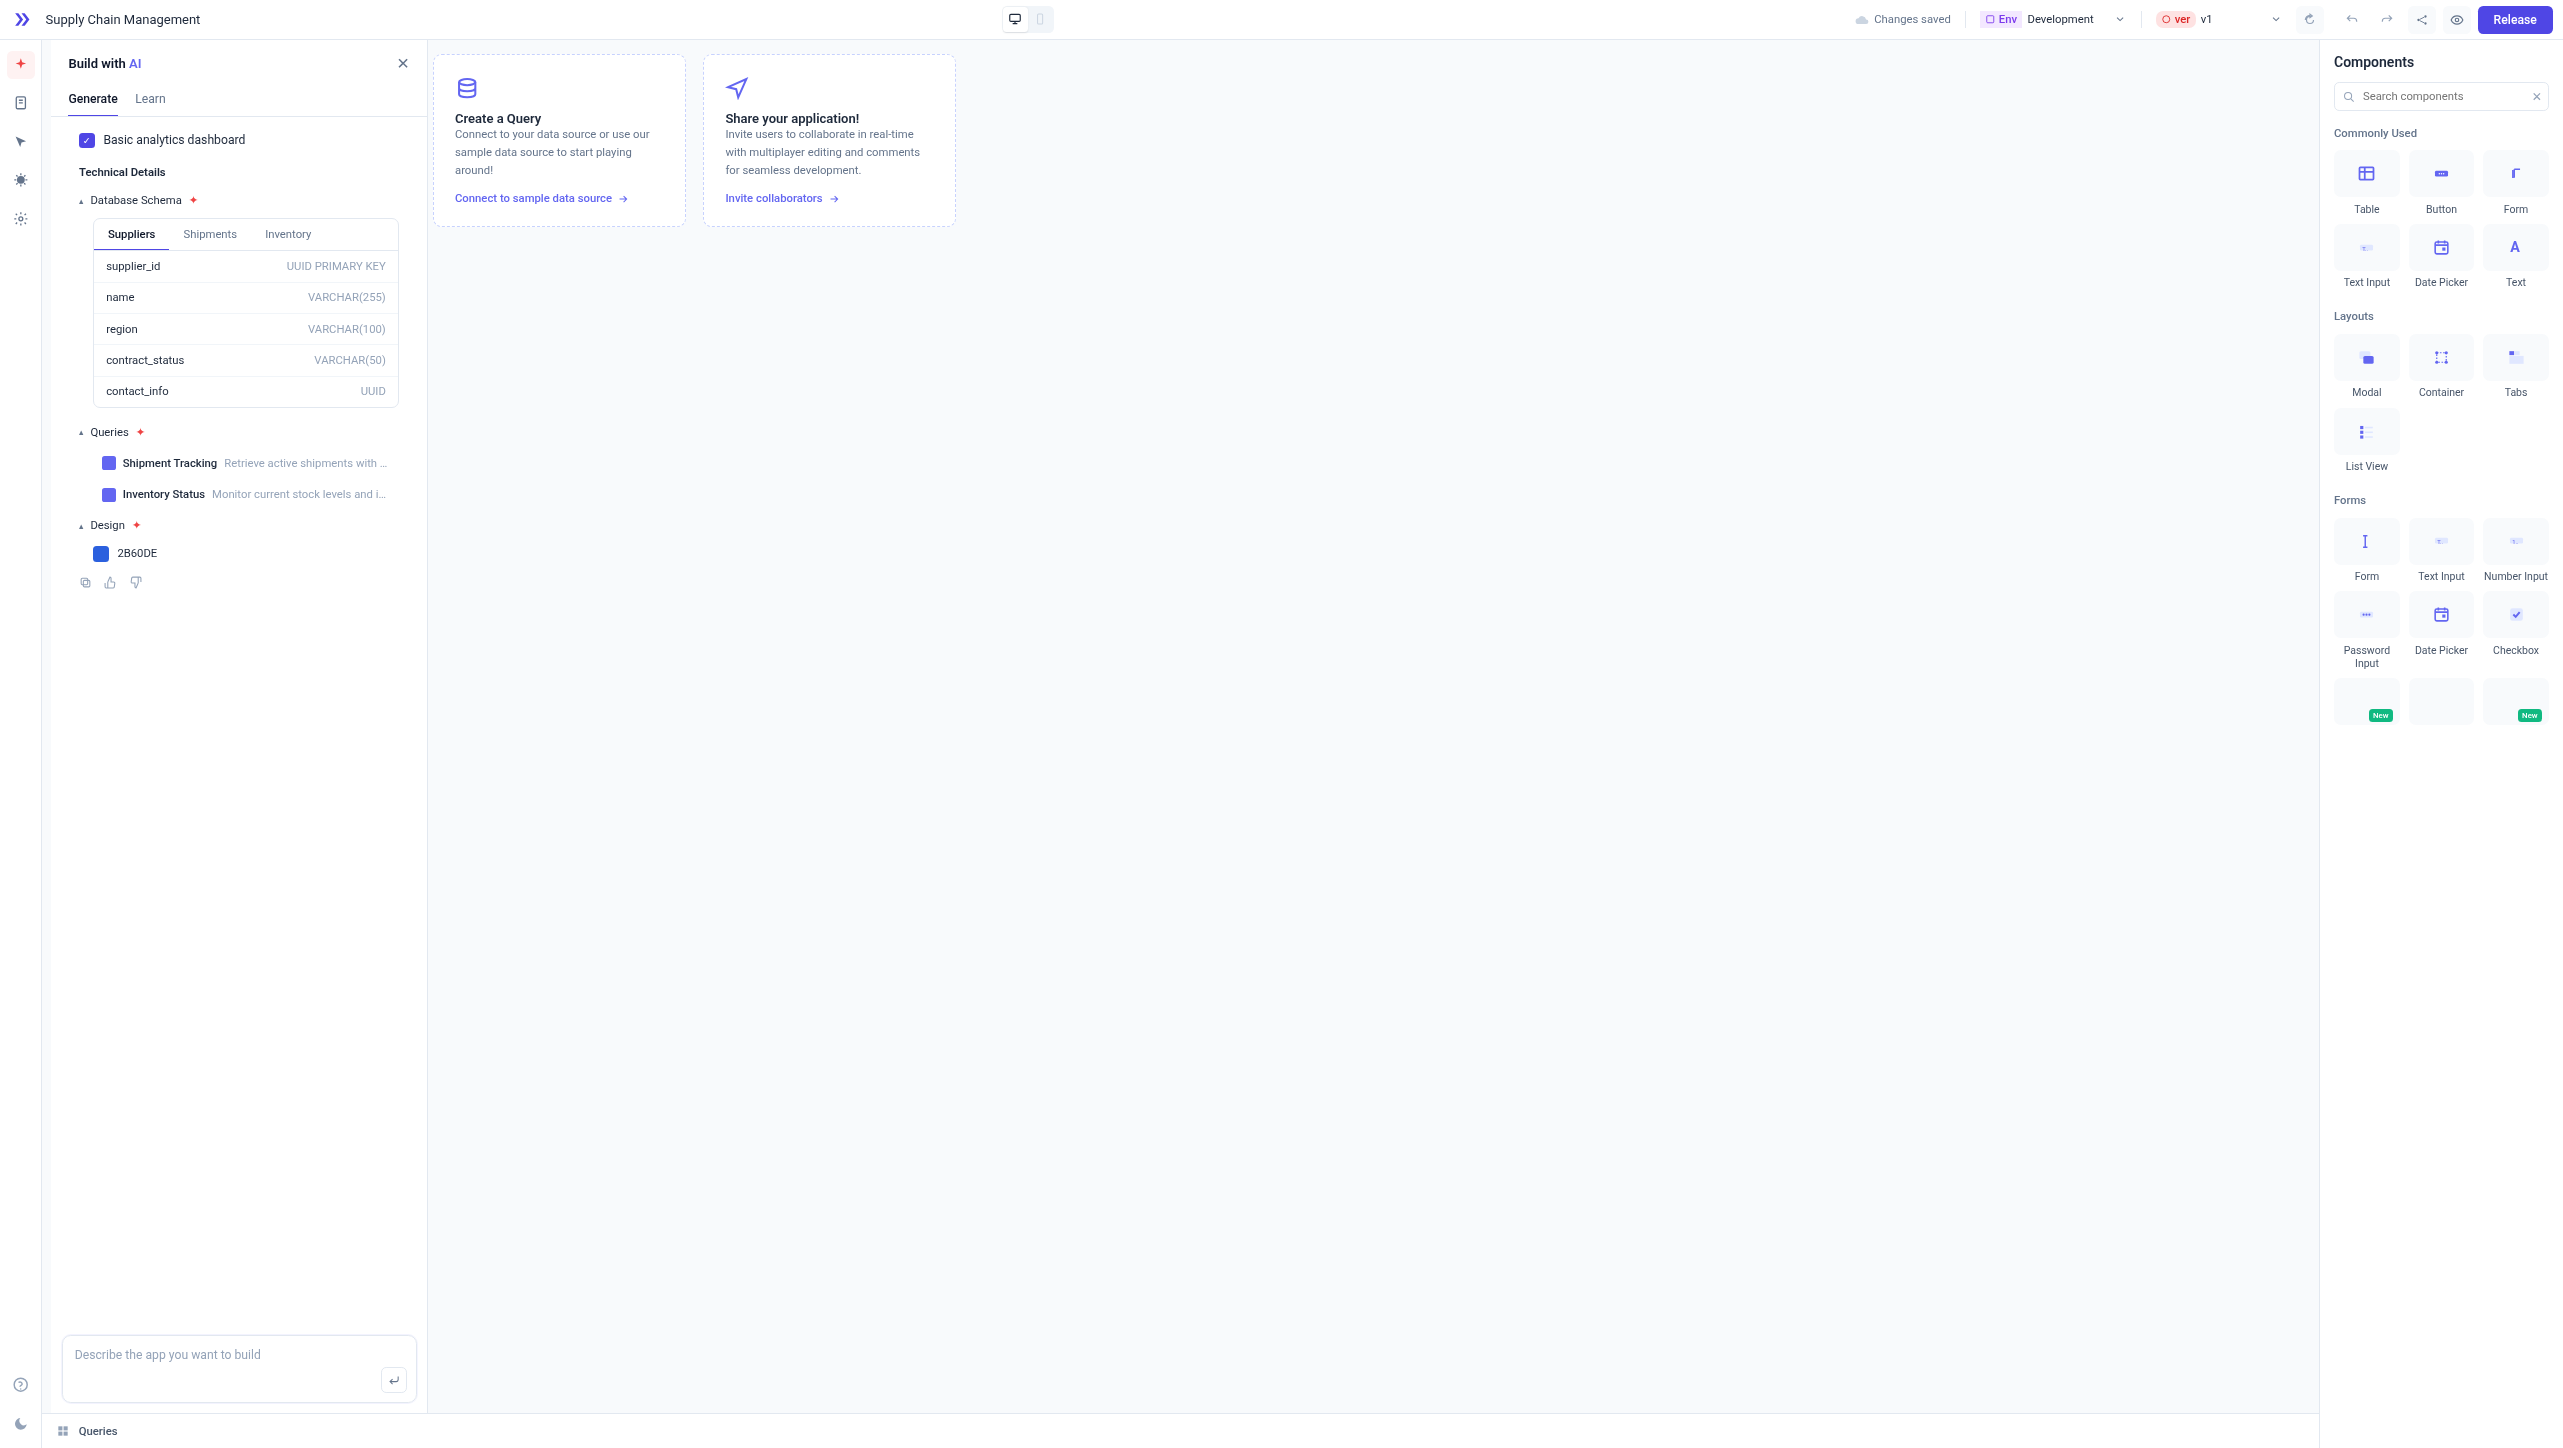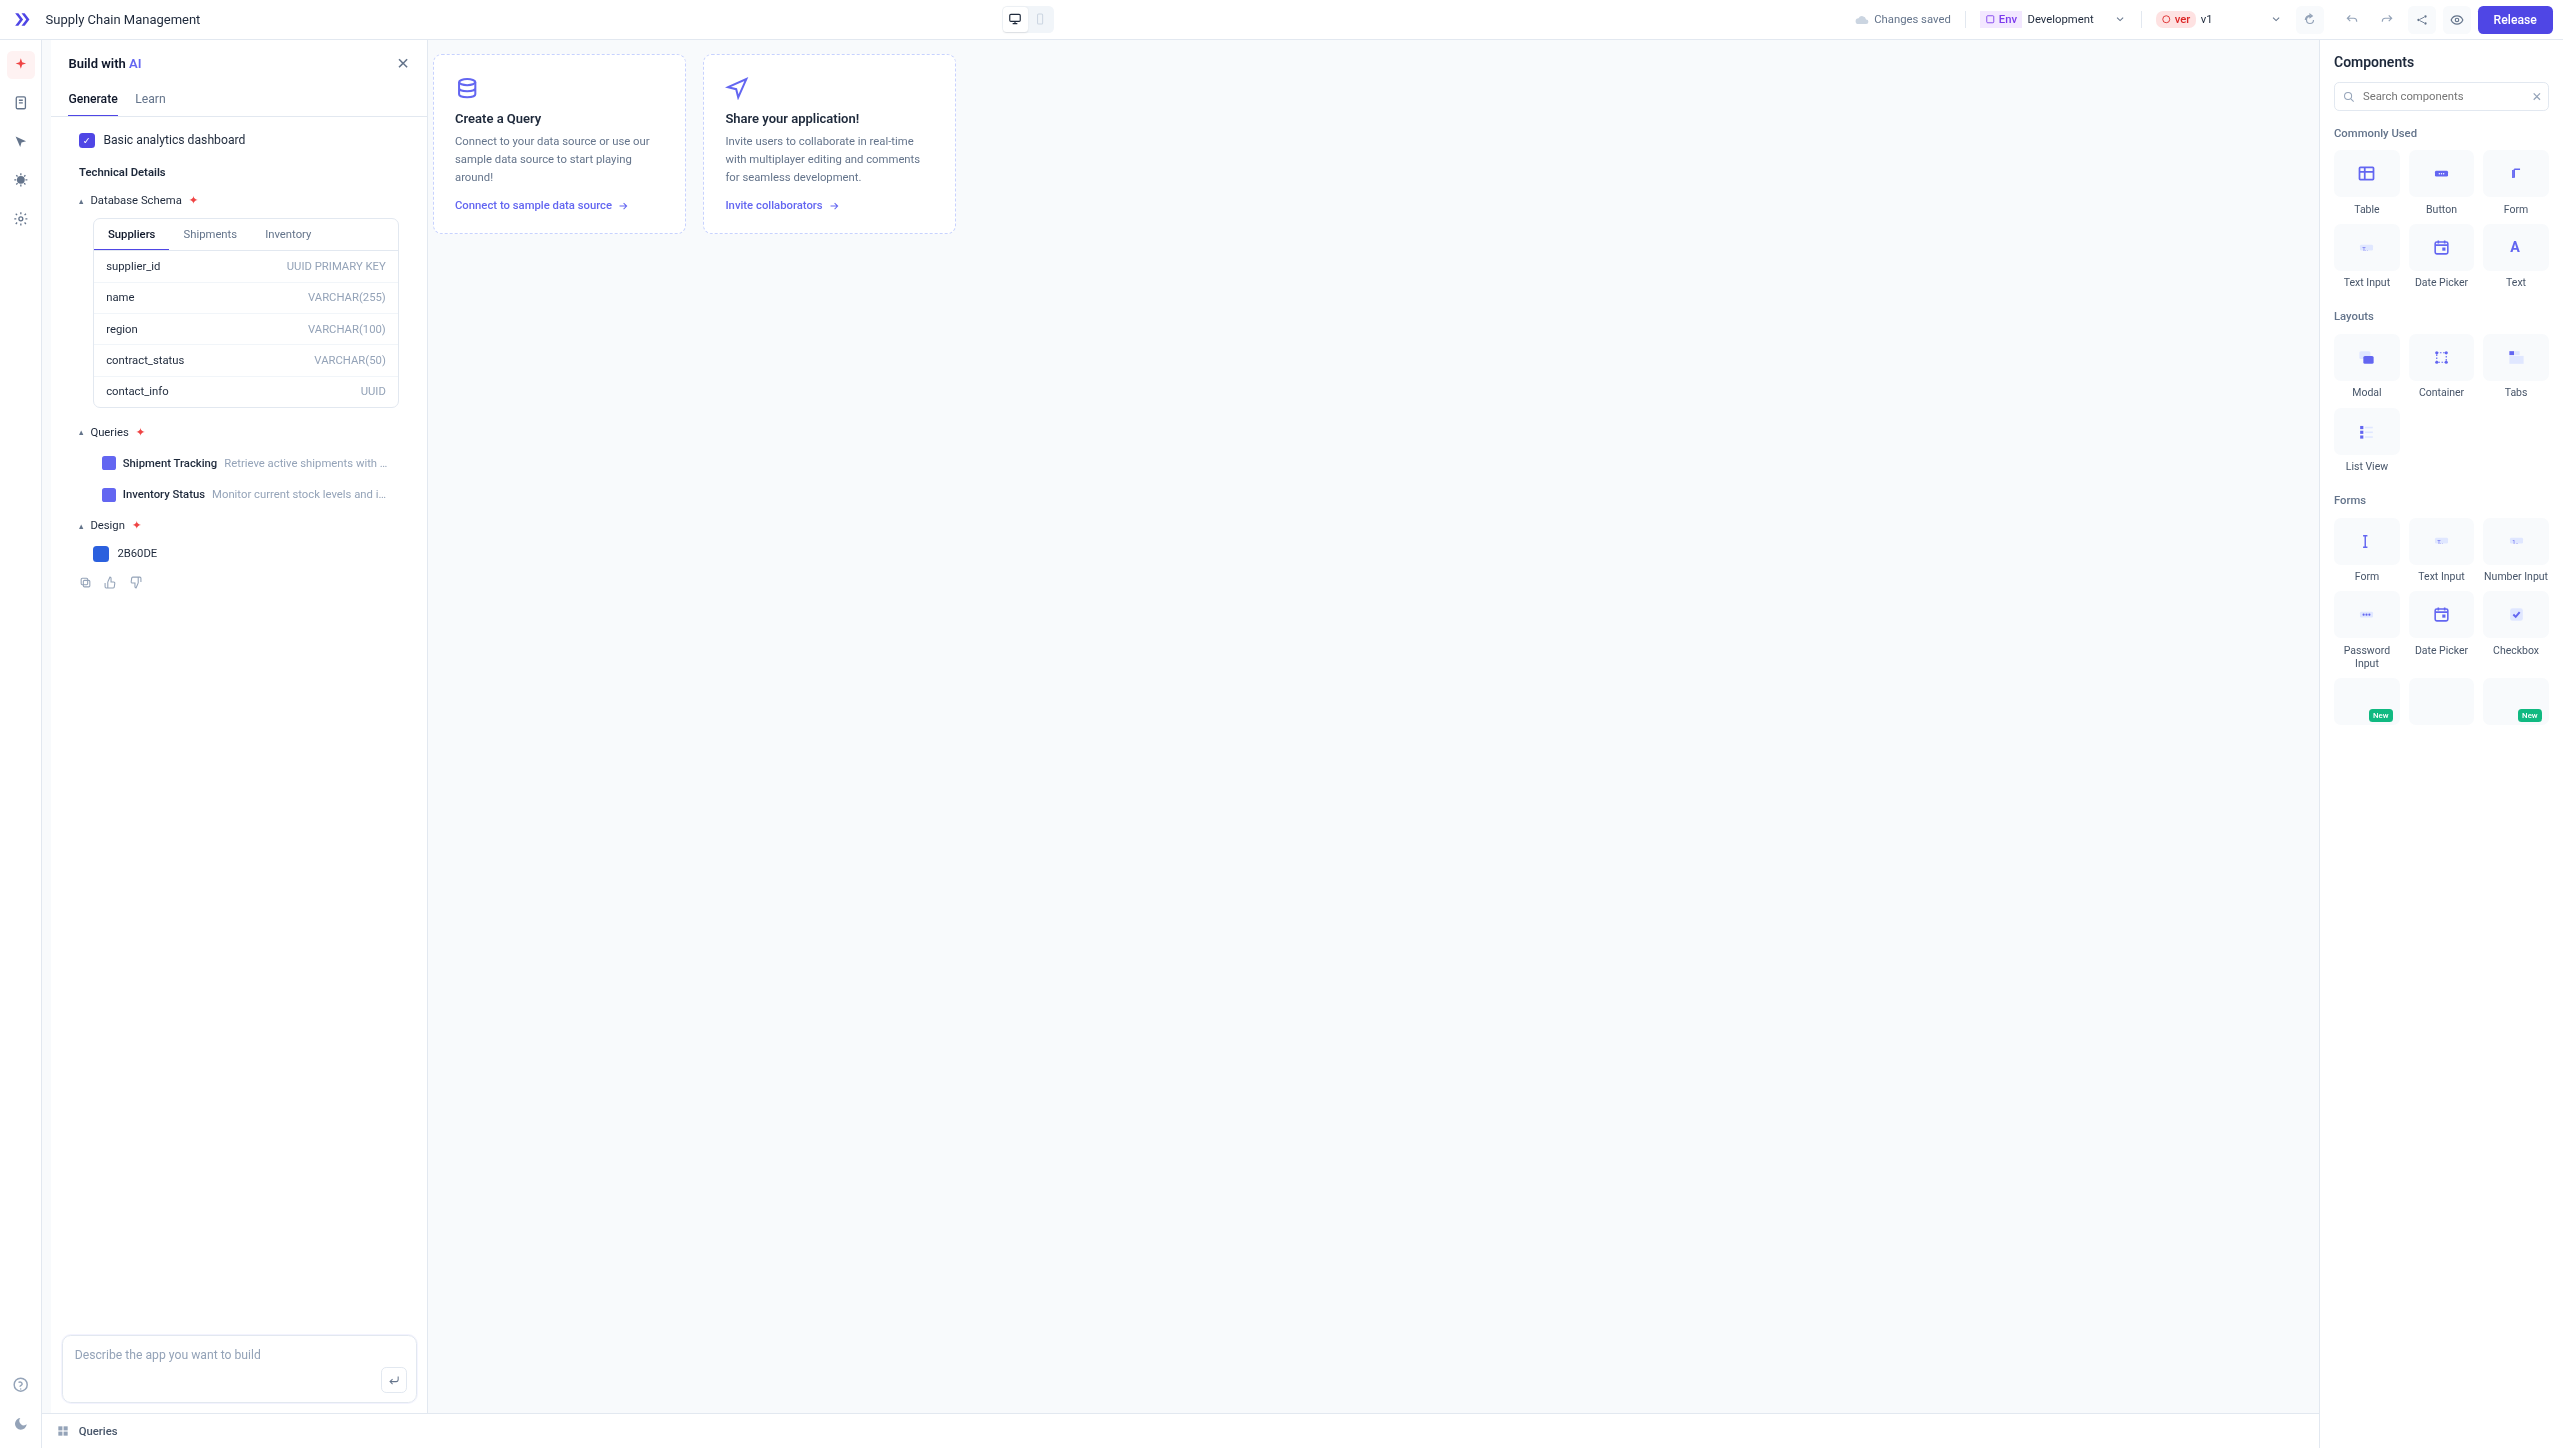--- a/index.html
+++ b/index.html
@@ -78,21 +78,21 @@
 
 .prompt-box { margin: 7px 10.5px 10.5px; border: 0.9px solid #e2e8f0; border-radius: 8.7px; padding: 12.2px; position: relative; box-shadow: 0 0 0 0.9px rgba(99,102,241,0.08); }
 .prompt-box textarea { width: 100%; border: none; resize: none; outline: none; font-size: 12.2px; font-family: inherit; height: 38px; }
 .prompt-box textarea::placeholder { color: #94a3b8; }
 .send-btn { position: absolute; right: 8.7px; bottom: 8.7px; width: 26px; height: 26px; border: 0.9px solid #e2e8f0; border-radius: 5.2px; background: #fff; cursor: pointer; display: flex; align-items: center; justify-content: center; }
 
 
 .canvas-cards { position: absolute; left: 377px; top: 0; right: 0; bottom: 35px; display: flex; gap: 17.4px; padding: 14px; align-items: flex-start; }
 .dashed-card { border: 1.3px dashed #c7d2fe; border-radius: 8.7px; padding: 21px; width: 253px; background: #fff; }
 .card-icon { color: #6366f1; margin-bottom: 10.5px; }
-.dashed-card h3 { font-size: 13px; font-weight: 600; margin-bottom: 7px; }
+.dashed-card h3 { font-size: 13px; font-weight: 600; margin-bottom: 0; }
 .dashed-card p { font-size: 11.3px; color: #64748b; line-height: 1.6; margin-bottom: 12.2px; }
 .card-link { color: #6366f1; font-size: 11.3px; font-weight: 500; display: flex; align-items: center; gap: 5.2px; cursor: pointer; }
 
 
 .queries-bar { position: absolute; left: 0; right: 0; bottom: 0; height: 35px; border-top: 0.9px solid #e2e8f0; background: #fff; display: flex; align-items: center; padding: 0 14px; gap: 8.7px; font-size: 11.3px; font-weight: 500; color: #475569; }
 
 
 .rightpanel { border-left: 0.9px solid #e2e8f0; padding: 14px; overflow-y: auto; }
 .rightpanel h2 { font-size: 14px; font-weight: 600; margin-bottom: 12.2px; }
 .search-box { position: relative; margin-bottom: 15.7px; }

